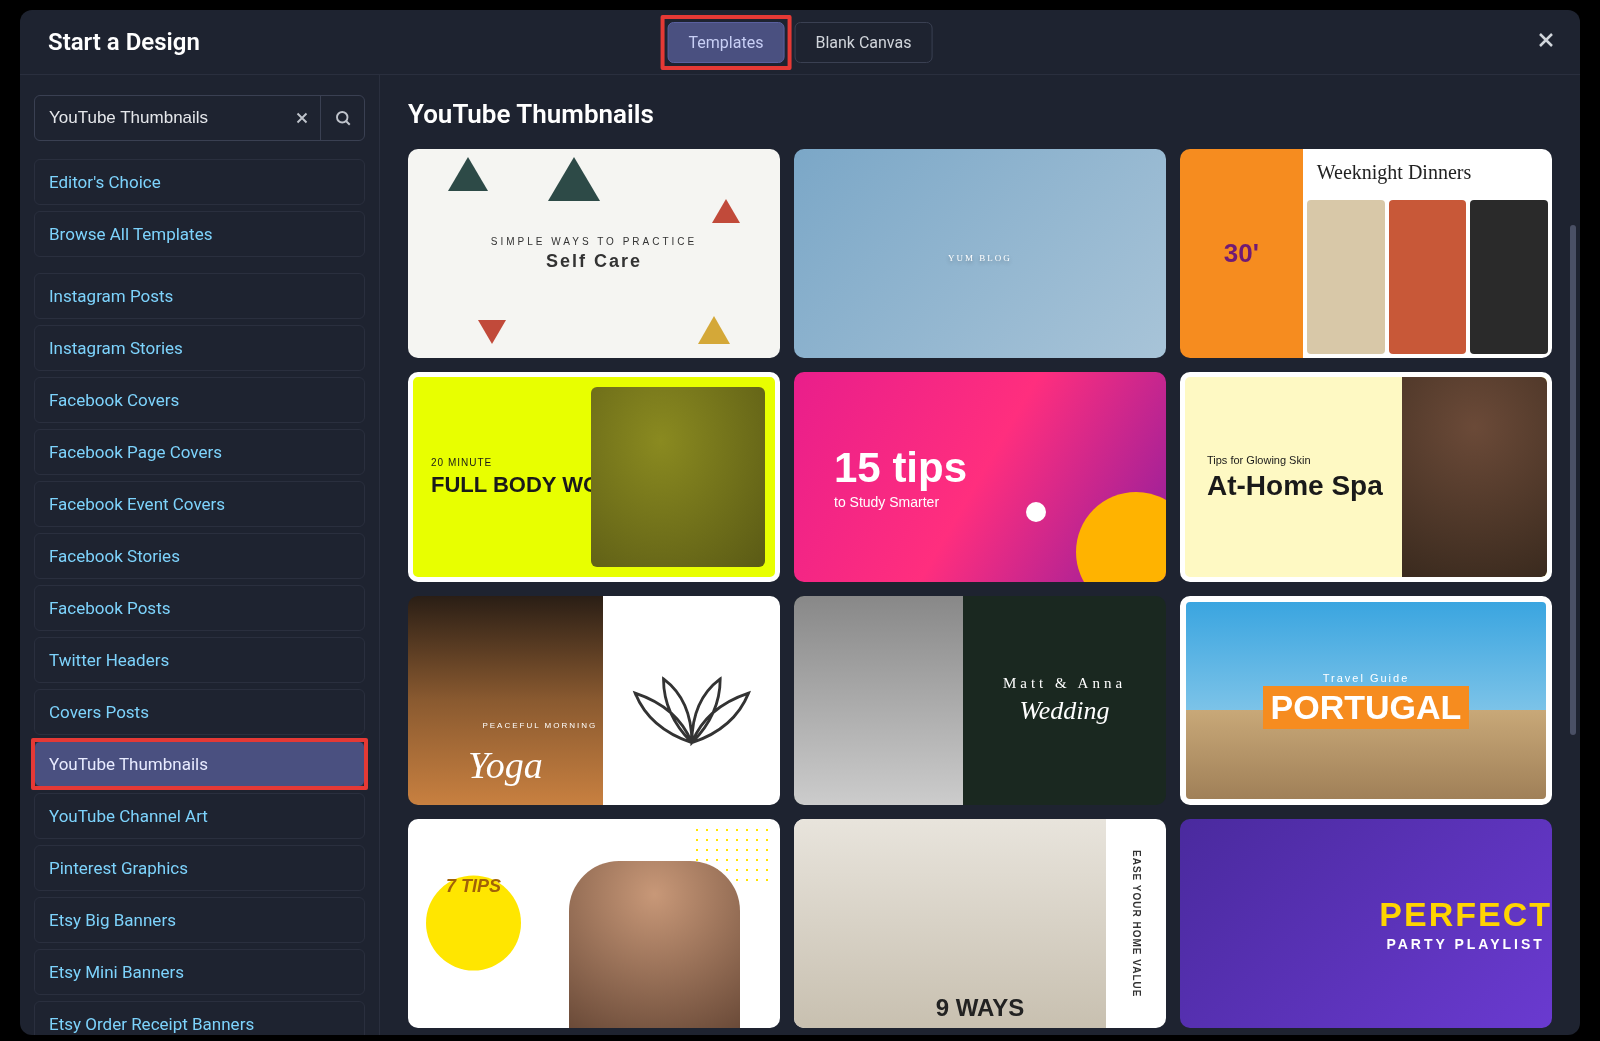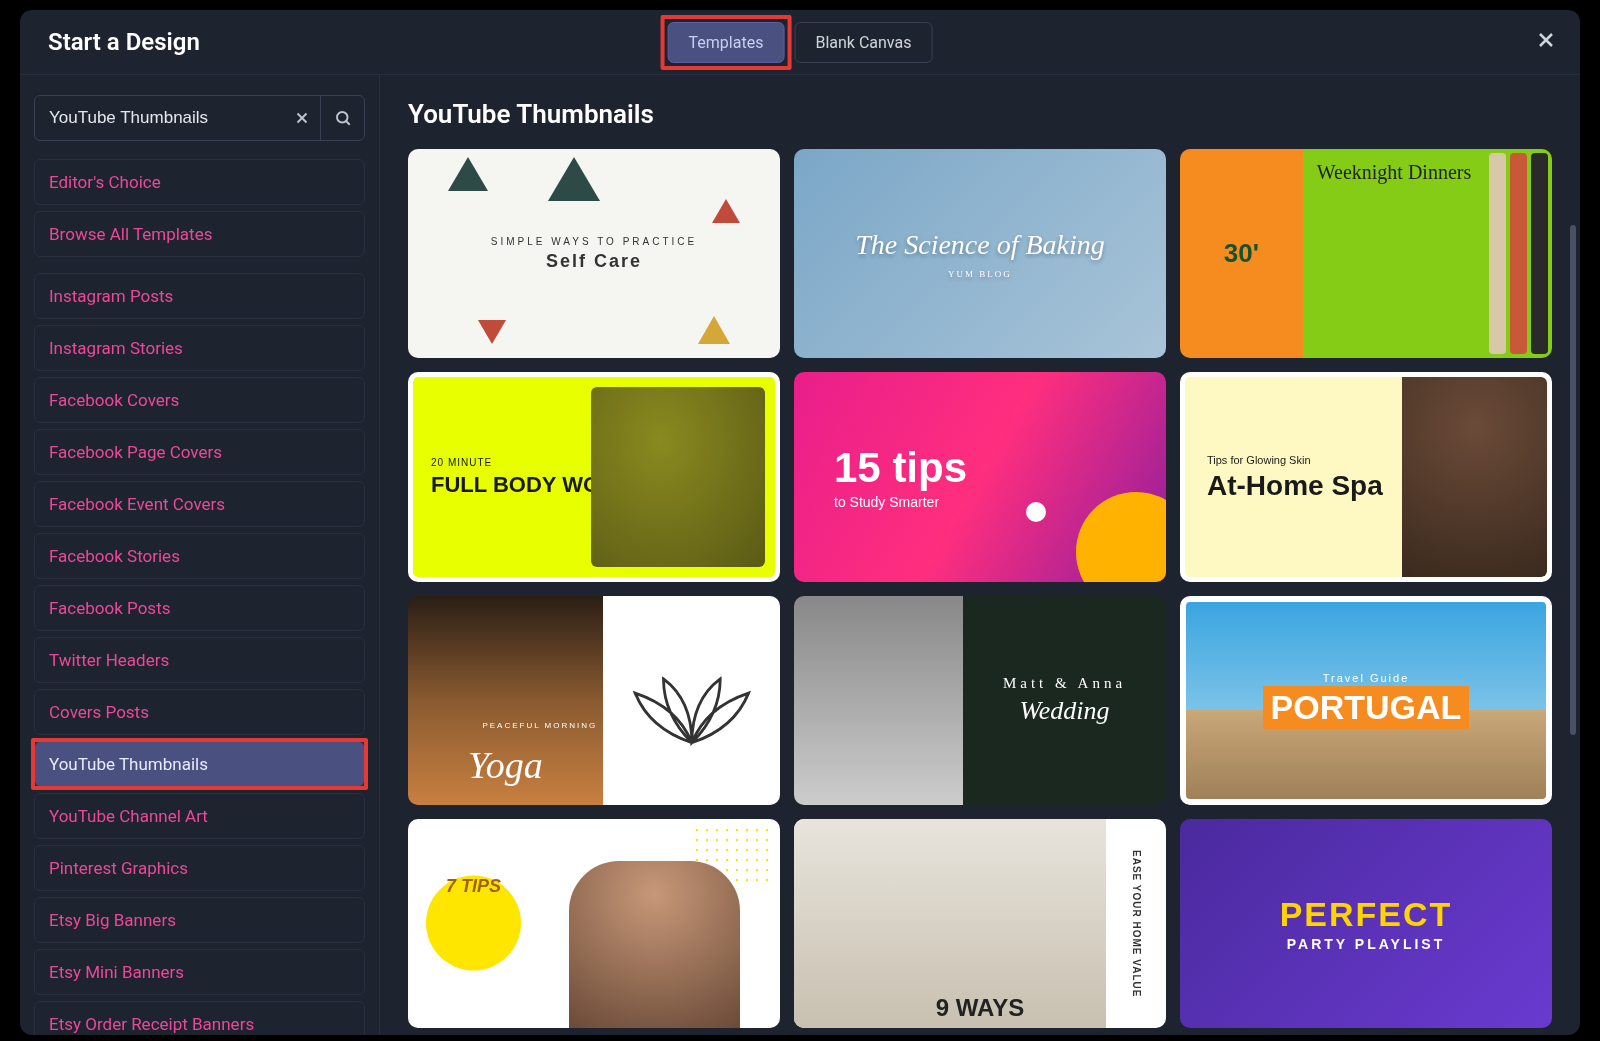--- a/index.html
+++ b/index.html
@@ -14,41 +14,41 @@
 .tab-highlight::before{content:"";position:absolute;inset:-8px;border:4px solid #e53935;border-radius:2px;pointer-events:none}
 .close{position:absolute;right:22px;top:50%;transform:translateY(-50%);cursor:pointer;color:#d1d5db}
 .close svg{width:24px;height:24px}
 .body{display:flex;flex:1;overflow:hidden}
 .sidebar{width:360px;border-right:1px solid #2a2f3e;padding:20px 14px;overflow-y:auto}
 .search-row{display:flex;border:1px solid #3a4052;border-radius:6px;margin-bottom:18px}
 .search-input{flex:1;background:transparent;border:none;color:#e5e7eb;padding:12px 14px;font-size:17px;outline:none}
 .search-clear{width:42px;display:flex;align-items:center;justify-content:center;border-right:1px solid #3a4052;cursor:pointer;color:#c0c4cc}
 .search-btn{width:48px;display:flex;align-items:center;justify-content:center;cursor:pointer;color:#c0c4cc}
 .search-btn svg,.search-clear svg{width:18px;height:18px}
-.side-item{padding:12px 14px;border:1px solid #2a2f3e;border-radius:6px;margin-bottom:6px;font-size:17px;color:#ec4899;cursor:pointer;position:relative}
+.side-item{padding:12px 14px;border:1px solid #2a2f3e;border-radius:6px;margin-bottom:6px;font-size:17px;color:#7dd3fc;cursor:pointer;position:relative}
 .side-item.active{background:#4a5080;color:#e8ebff}
 .side-item.active.highlight::before{content:"";position:absolute;inset:-4px;border:4px solid #e53935;border-radius:2px;pointer-events:none}
 .sectB{margin-top:16px}
 .main{flex:1;padding:24px 28px;overflow-y:auto;position:relative}
 .main-title{font-size:26px;font-weight:600;color:#fff;margin-bottom:20px}
 .grid{display:grid;grid-template-columns:repeat(3,1fr);gap:14px}
 .card{aspect-ratio:16/9;border-radius:10px;overflow:hidden;cursor:pointer;position:relative;font-family:sans-serif}
 
 .c0{background:#f5f5f2;display:flex;align-items:center;justify-content:center}
 .c0 .txt{text-align:center;color:#333;letter-spacing:3px;font-size:10px}
 .c0 .txt .big{font-weight:700;font-size:18px;letter-spacing:2px;margin-top:4px}
 .tri{position:absolute;width:0;height:0}
 
 .c1{background:linear-gradient(135deg,#7ba7c7,#a8c4d8);display:flex;align-items:center;justify-content:center;color:#fff}
 .c1 .txt{font-family:cursive;font-size:28px;text-align:center;font-style:italic;text-shadow:0 2px 4px rgba(0,0,0,.3)}
 .c1 .sub{font-size:9px;letter-spacing:2px;margin-top:8px;font-style:normal}
 
 .c2{display:flex}
-.c2 .l{width:33%;background:#f68c1f;color:#14532d;display:flex;align-items:center;justify-content:center;font-size:26px;font-weight:600}
-.c2 .r{flex:1;background:#84cc16;display:flex;flex-direction:row}
+.c2 .l{width:33%;background:#f68c1f;color:#701a75;display:flex;align-items:center;justify-content:center;font-size:26px;font-weight:600}
+.c2 .r{flex:1;background:#ffffff;display:flex;flex-direction:column}
 .c2 .hdr{color:#222;font-size:20px;font-weight:500;padding:12px 14px;font-family:Georgia,serif}
 .c2 .imgs{flex:1;display:flex;gap:4px;padding:4px}
 .c2 .imgs div{flex:1;border-radius:4px}
 
 .c3{background:#e8ff00;border:5px solid #fff;display:flex;align-items:center;padding-left:18px}
 .c3 .txt{color:#1a1a1a;font-weight:900;font-size:22px;line-height:1.05;font-family:Impact,sans-serif}
 .c3 .txt .sm{font-size:10px;letter-spacing:1px;font-weight:400;margin-bottom:4px}
 .c3 .person{position:absolute;right:10px;top:10px;bottom:10px;width:48%;background:radial-gradient(ellipse at 40% 30%,#8a8a20,#5a5a15);border-radius:6px}
 
 .c4{background:linear-gradient(120deg,#e91e8b 0%,#ff2e7e 50%,#8e1e9e 100%);color:#fff;display:flex;flex-direction:column;justify-content:center;padding-left:40px;overflow:hidden}
@@ -84,21 +84,21 @@
 .c9{background:#fff;position:relative}
 .c9 .circ{position:absolute;left:18px;top:50%;transform:translateY(-50%);width:95px;height:95px;border-radius:50%;background:#ffe600;display:flex;flex-direction:column;align-items:center;justify-content:flex-start;color:#a16207;font-weight:900;font-size:18px;font-style:italic}
 .c9 .person{position:absolute;right:40px;bottom:0;width:46%;height:80%;background:radial-gradient(circle at 50% 20%,#c89878,#6a4a38);border-top-left-radius:50px;border-top-right-radius:50px}
 .c9 .dots{position:absolute;right:8px;top:6px;width:80px;height:60px;background:radial-gradient(#ffe600 20%,transparent 20%);background-size:10px 10px}
 
 .c10{background:#fff;display:flex}
 .c10 .img{flex:1;background:linear-gradient(#e8e4dc,#c8c0b0)}
 .c10 .side{width:60px;writing-mode:vertical-rl;text-orientation:mixed;display:flex;align-items:center;justify-content:center;font-size:10px;font-weight:700;color:#333;letter-spacing:1px}
 .c10 .bot{position:absolute;bottom:6px;left:50%;transform:translateX(-50%);font-weight:900;font-size:24px;color:#222}
 
-.c11{background:linear-gradient(135deg,#4a2a9e,#6a3ad0);display:flex;align-items:center;justify-content:center;overflow:hidden}
+.c11{background:linear-gradient(135deg,#4a2a9e,#6a3ad0);display:flex;align-items:center;justify-content:flex-end;overflow:hidden}
 .c11 .txt{text-align:center}
 .c11 .b{font-size:34px;font-weight:900;color:#ffd400;letter-spacing:2px}
 .c11 .s{font-size:14px;color:#fff;font-weight:700;letter-spacing:3px;margin-top:2px}
 .scroll-ind{position:absolute;right:4px;top:150px;bottom:300px;width:6px;background:#4a5065;border-radius:3px}
 </style>
 </head>
 <body>
 
 <div class="modal">
   <div class="header">
@@ -160,21 +160,20 @@
             <div class="big">Self Care</div>
           </div>
           <div class="tri" style="top:8px;left:40px;border-left:20px solid transparent;border-right:20px solid transparent;border-bottom:34px solid #2d4a47"></div>
           <div class="tri" style="top:8px;left:140px;border-left:26px solid transparent;border-right:26px solid transparent;border-bottom:44px solid #2d4a47"></div>
           <div class="tri" style="bottom:14px;left:70px;border-left:14px solid transparent;border-right:14px solid transparent;border-top:24px solid #c14a3a"></div>
           <div class="tri" style="bottom:14px;right:50px;border-left:16px solid transparent;border-right:16px solid transparent;border-bottom:28px solid #d4a838"></div>
           <div class="tri" style="top:50px;right:40px;border-left:14px solid transparent;border-right:14px solid transparent;border-bottom:24px solid #c14a3a"></div>
         </div>
         <div class="card c1">
           <div class="txt">
-            <div>The Science of Baking</div>
             <div class="sub">YUM BLOG</div>
           </div>
         </div>
         <div class="card c2">
           <div class="l">30'</div>
           <div class="r">
             <div class="hdr">Weeknight Dinners</div>
             <div class="imgs">
               <div style="background:#d8c8a8"></div>
               <div style="background:#c85838"></div>

